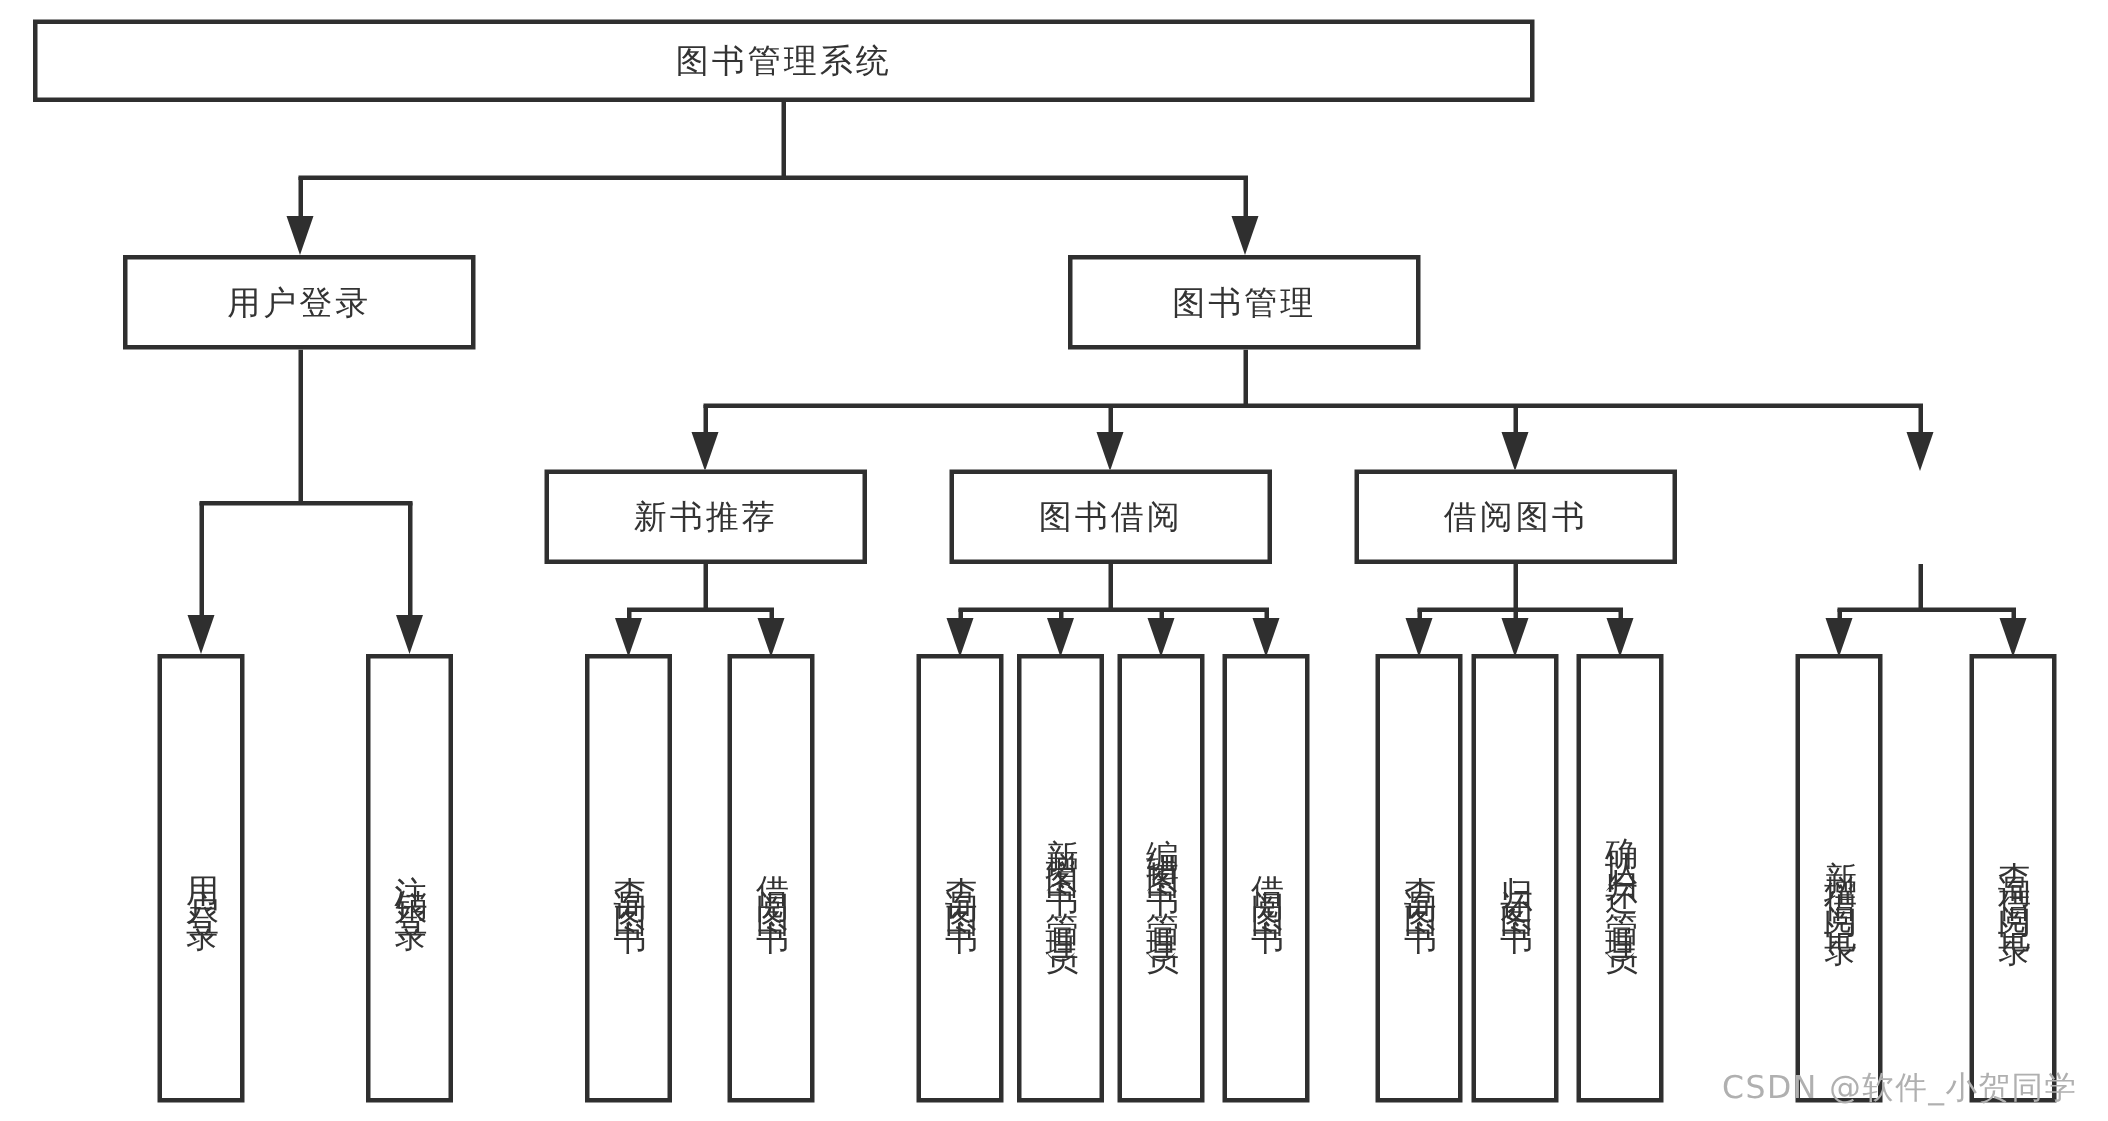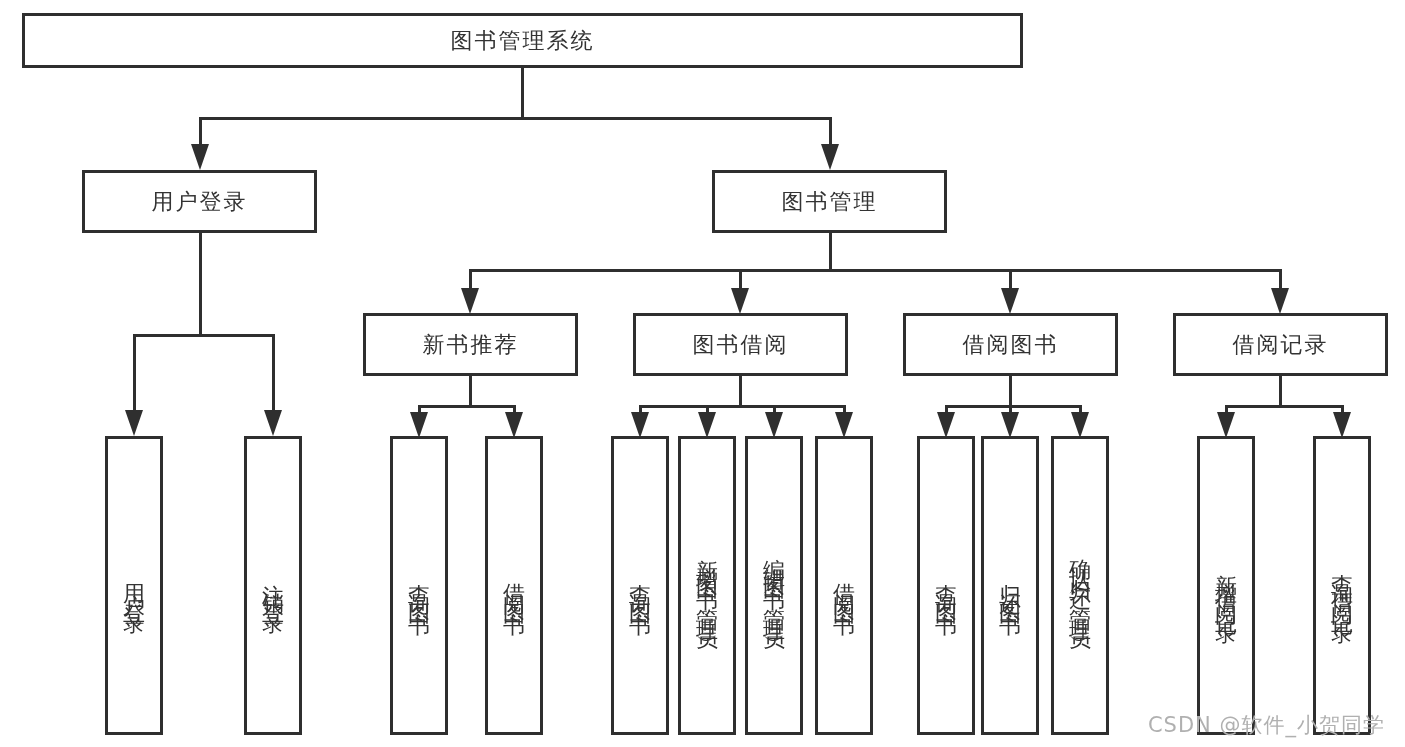--- a/index.html
+++ b/index.html
@@ -83,23 +83,20 @@
 
   <div class="node" style="left:363px; top:313px; width:215px; height:63px;">
     <span class="label">新书推荐</span>
   </div>
   <div class="node" style="left:633px; top:313px; width:215px; height:63px;">
     <span class="label">图书借阅</span>
   </div>
   <div class="node" style="left:903px; top:313px; width:215px; height:63px;">
     <span class="label">借阅图书</span>
   </div>
-  <div class="node" style="left:1173px; top:313px; width:215px; height:63px;">
-    <span class="label">借阅记录</span>
-  </div>
 
   <div class="node leaf" style="left:105px; top:436px; width:58px; height:299px;">
     <span class="label">用户登录</span>
   </div>
   <div class="node leaf" style="left:244px; top:436px; width:58px; height:299px;">
     <span class="label">注销登录</span>
   </div>
 
   <div class="node leaf" style="left:390px; top:436px; width:58px; height:299px;">
     <span class="label">查询图书</span>

